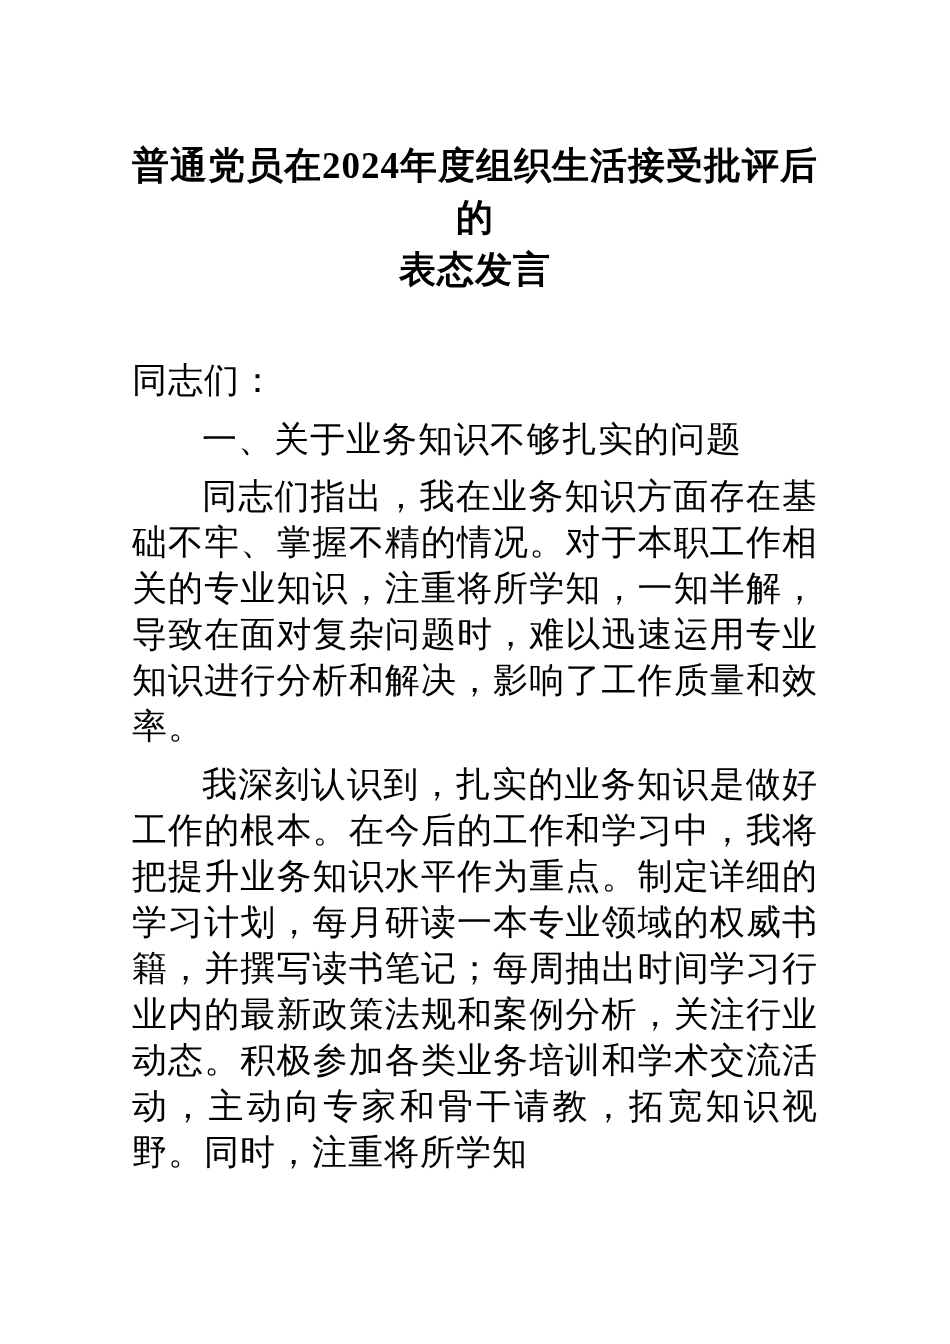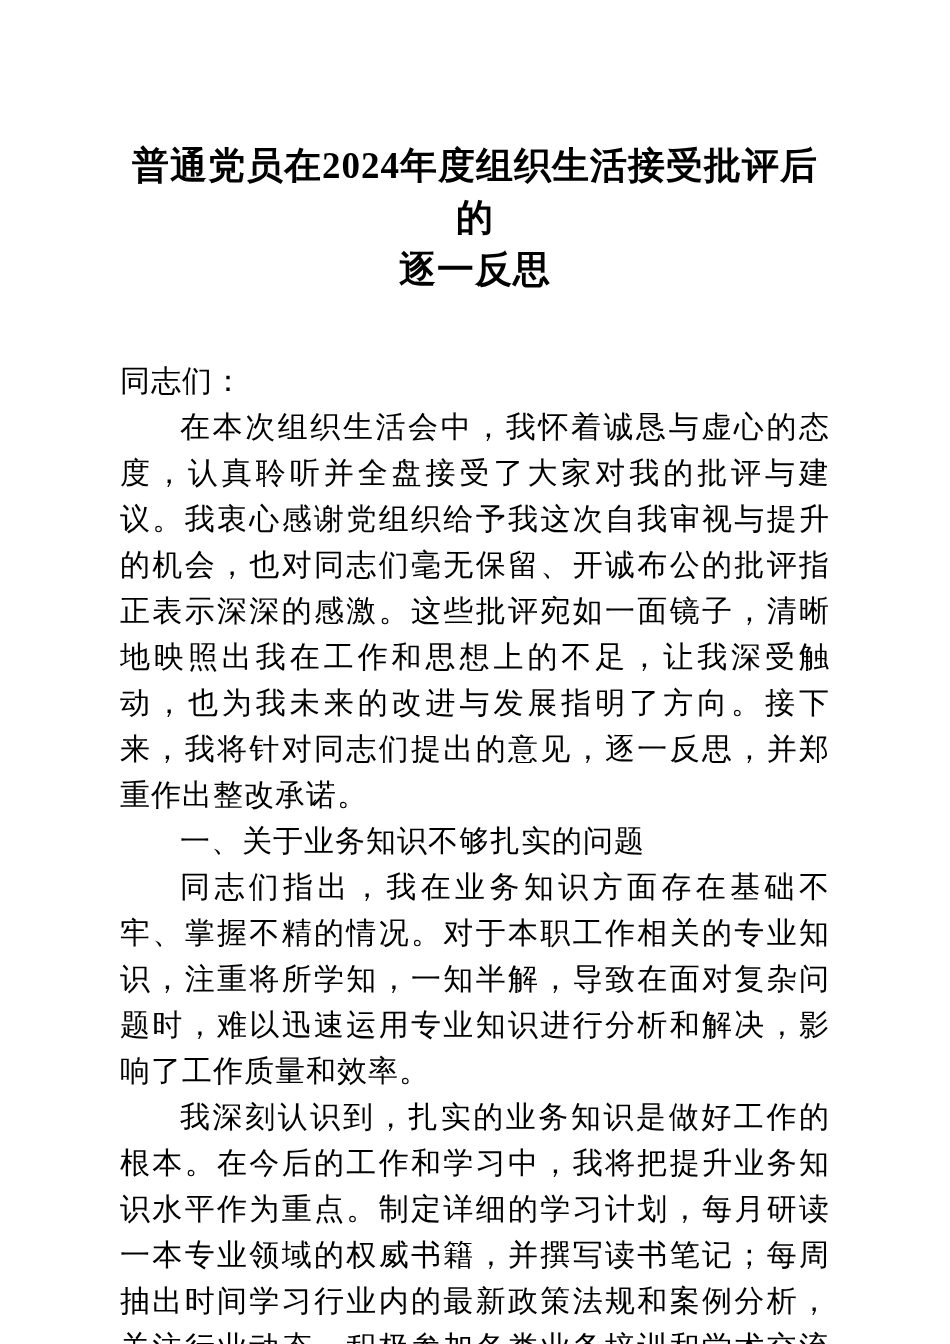--- a/index.html
+++ b/index.html
@@ -27,22 +27,22 @@
     font-weight: bold;
     font-size: 37px;
     line-height: 52px;
     text-align: center;
     letter-spacing: 1px;
   }
   .doc-title .title-line {
     display: block;
   }
   .para {
-    margin: 0;
-    font-size: 30px;
+    margin: 12px;
+    font-size: 35px;
     line-height: 46px;
     text-align: justify;
     text-justify: inter-ideograph;
     letter-spacing: 1px;
     word-break: break-all;
   }
   .para.indent {
     text-indent: 2em;
   }
   .para.heading {
@@ -51,26 +51,25 @@
     font-weight: normal;
   }
 </style>
 </head>
 <body>
 
 <div class="page">
 
   <h1 class="doc-title">
     <span class="title-line">普通党员在2024年度组织生活接受批评后的</span>
-    <span class="title-line">逐一反思</span>
+    <span class="title-line">表态发言</span>
   </h1>
 
   <p class="para plain">同志们：</p>
 
-  <p class="para indent">在本次组织生活会中，我怀着诚恳与虚心的态度，认真聆听并全盘接受了大家对我的批评与建议。我衷心感谢党组织给予我这次自我审视与提升的机会，也对同志们毫无保留、开诚布公的批评指正表示深深的感激。这些批评宛如一面镜子，清晰地映照出我在工作和思想上的不足，让我深受触动，也为我未来的改进与发展指明了方向。接下来，我将针对同志们提出的意见，逐一反思，并郑重作出整改承诺。</p>
 
   <p class="para heading">一、关于业务知识不够扎实的问题</p>
 
   <p class="para indent">同志们指出，我在业务知识方面存在基础不牢、掌握不精的情况。对于本职工作相关的专业知识，注重将所学知，一知半解，导致在面对复杂问题时，难以迅速运用专业知识进行分析和解决，影响了工作质量和效率。</p>
 
   <p class="para indent">我深刻认识到，扎实的业务知识是做好工作的根本。在今后的工作和学习中，我将把提升业务知识水平作为重点。制定详细的学习计划，每月研读一本专业领域的权威书籍，并撰写读书笔记；每周抽出时间学习行业内的最新政策法规和案例分析，关注行业动态。积极参加各类业务培训和学术交流活动，主动向专家和骨干请教，拓宽知识视野。同时，注重将所学知</p>
 
 </div>
 
 </body></html>

